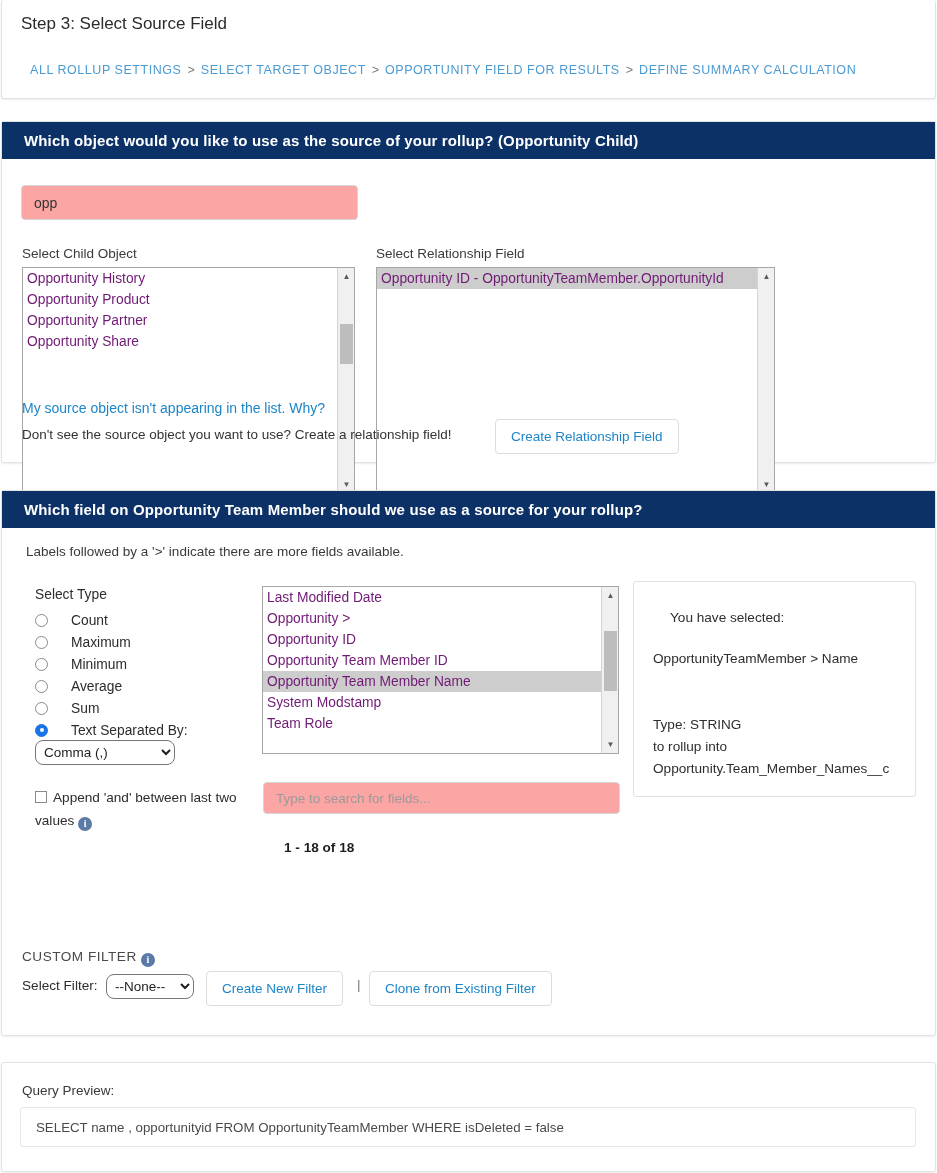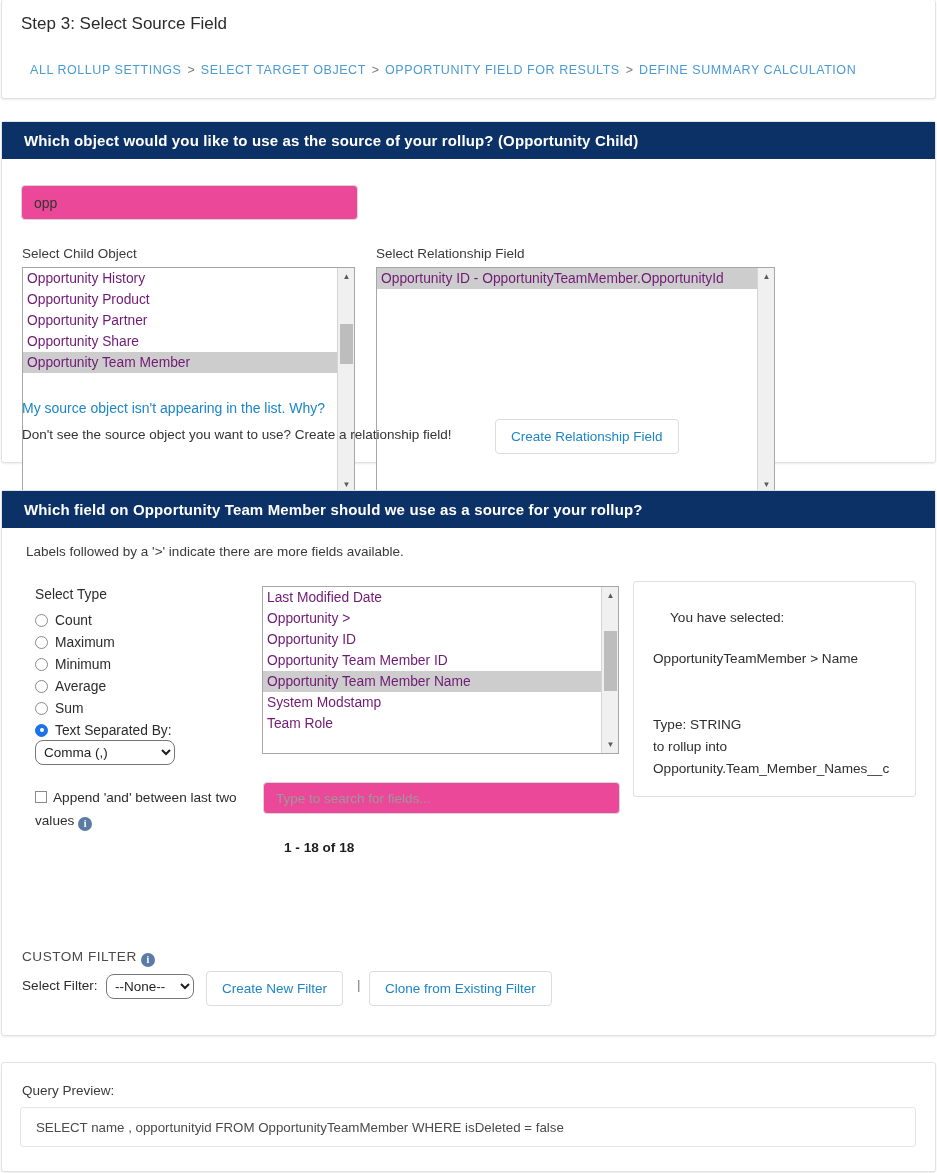--- a/index.html
+++ b/index.html
@@ -55,21 +55,21 @@
     font-weight: 700;
     padding: 10px 0 10px 22px;
     letter-spacing: 0.15px;
   }
 
   
   .txt-input {
     font-family: "Liberation Sans", sans-serif;
     font-size: 14px;
     color: #333;
-    background: #ec4899;
+    background: #fca5a5;
     border: 1px solid #d6d6d6;
     border-radius: 4px;
     padding: 6px 12px;
     outline: none;
   }
   .txt-input::placeholder { color: #9a9a9a; }
 
   .lbl { font-size: 13.5px; color: #3a3a3a; }
 
   
@@ -114,21 +114,21 @@
     background: #fff;
     color: #1c85c8;
     font-size: 13.5px;
     padding: 9px 15px;
     border-radius: 4px;
     cursor: pointer;
     font-family: "Liberation Sans", sans-serif;
   }
 
   
-  .radio-row { display: flex; align-items: center; height: 22px; }
+  .radio-row { display: flex; align-items: center; height: 22px; gap: 16px; }
   .rad {
     width: 13px; height: 13px; border-radius: 50%;
     border: 1px solid #8a8a8a; background: #fff;
     margin-right: 7px; flex: 0 0 auto; position: relative;
   }
   .rad.on { border-color: #1a73e8; background: #1a73e8; }
   .rad.on::after {
     content: ""; position: absolute; left: 3.5px; top: 3.5px;
     width: 4px; height: 4px; border-radius: 50%; background: #fff;
   }
@@ -189,21 +189,20 @@
 
   <input class="txt-input" id="obj-search" style="position: absolute; left: 19px; top: 63px; width: 337px; height: 35px;" value="opp">
 
   <div class="lbl" style="position:absolute; left:20px; top:124px;">Select Child Object</div>
 
   <div class="listbox" id="child-listbox" style="position:absolute; left:20px; top:145px; width:333px; height:227px;">
     <div class="opt">Opportunity History</div>
     <div class="opt">Opportunity Product</div>
     <div class="opt">Opportunity Partner</div>
     <div class="opt">Opportunity Share</div>
-    <div class="opt selected">Opportunity Team Member</div>
     <div class="sbar">
       <div class="arrow up">▲</div>
       <div class="thumb" style="top:56px; height:40px;"></div>
       <div class="arrow down">▼</div>
     </div>
   </div>
 
   <div class="lbl" style="position:absolute; left:374px; top:124px;">Select Relationship Field</div>
 
   <div class="listbox" id="rel-listbox" style="position:absolute; left:374px; top:145px; width:399px; height:227px;">

